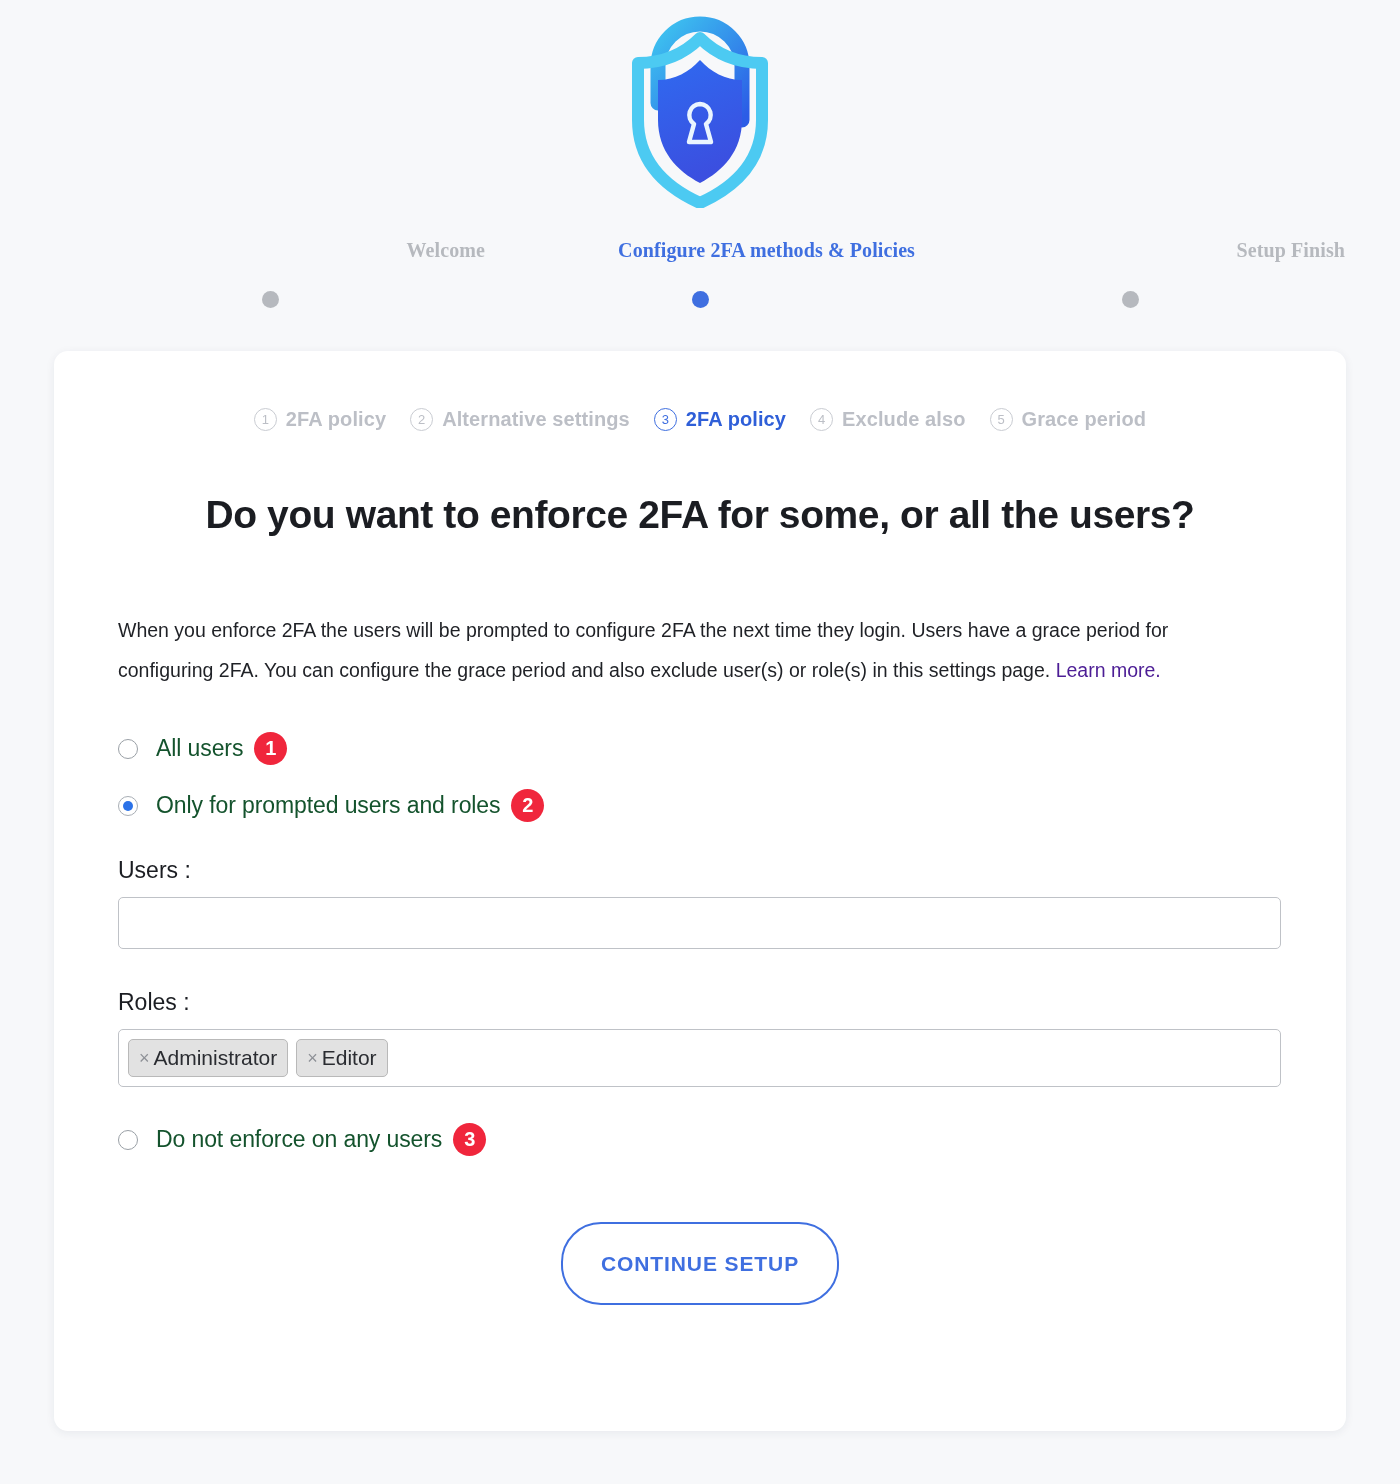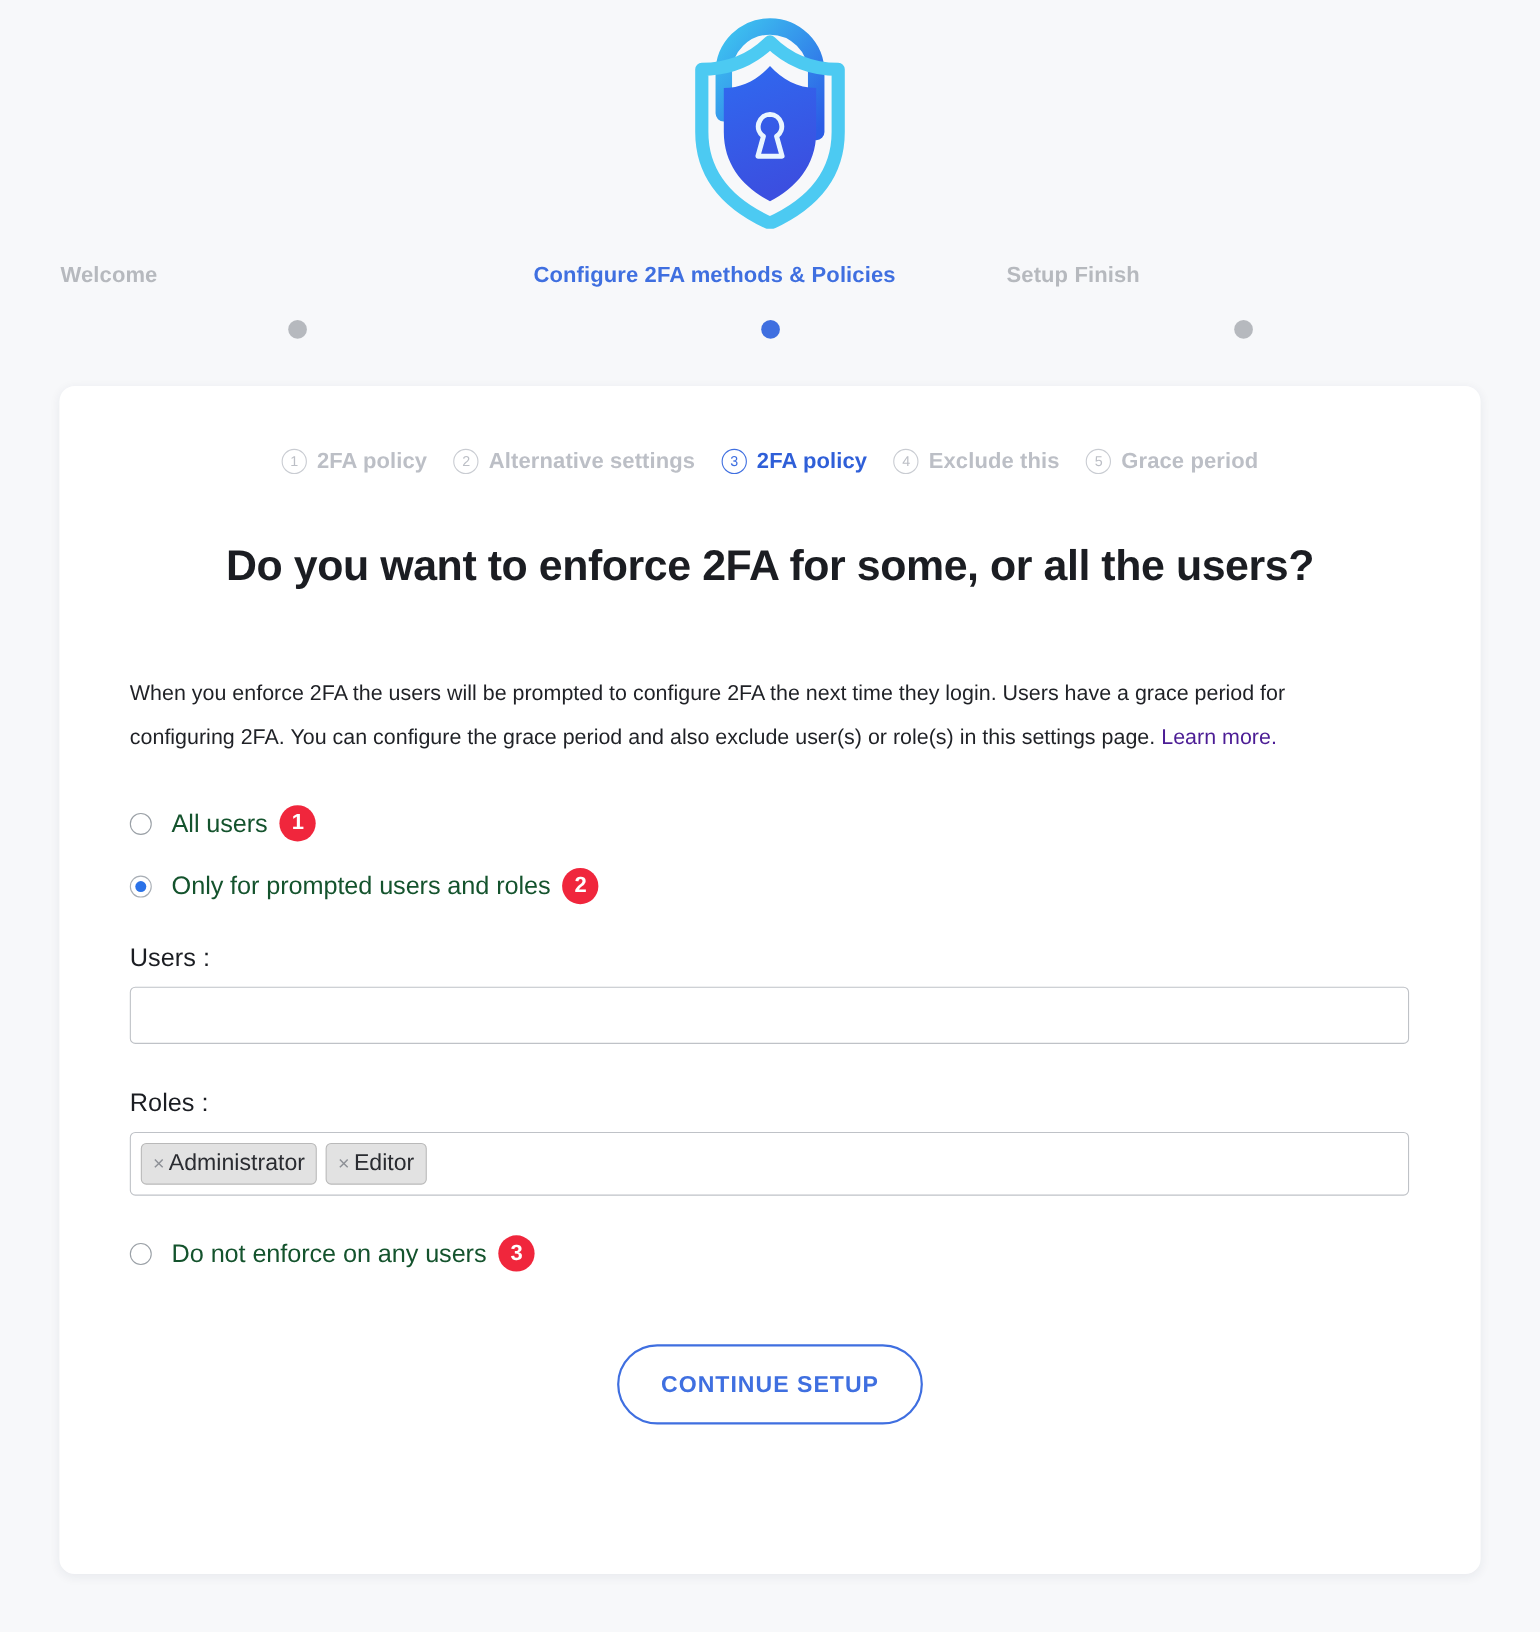--- a/index.html
+++ b/index.html
@@ -26,21 +26,22 @@
   .logo-wrap svg { display: block; }
 
   
   .wizard {
     display: flex;
     width: 1290px;
     margin: 30px auto 0 auto;
   }
   .wizard-step {
     flex: 1;
-    text-align: left;
+    text-align: right;
+    font-family: Liberation Serif, serif;
   }
   .wizard-step .wlabel {
     font-size: 20px;
     font-weight: bold;
     color: #b6b9be;
     letter-spacing: 0.1px;
     line-height: 24px;
   }
   .wizard-step.active .wlabel { color: #3f6fe0; }
   .wizard-step .wdot {
@@ -226,21 +227,21 @@
   }
   .continue-btn {
     background: #ffffff;
     border: 2.5px solid #3f6fe0;
     color: #3f6fe0;
     border-radius: 40px;
     font-size: 21px;
     font-weight: bold;
     letter-spacing: 0.9px;
     padding: 0 38px;
-    height: 73px;
+    height: 83px;
     display: flex;
     align-items: center;
     justify-content: center;
     cursor: pointer;
     font-family: "Liberation Sans", sans-serif;
   }
 </style>
 </head>
 <body>
 
@@ -292,21 +293,21 @@
     <div class="subtab">
       <span class="num">2</span>
       <span class="slabel">Alternative settings</span>
     </div>
     <div class="subtab active">
       <span class="num">3</span>
       <span class="slabel">2FA policy</span>
     </div>
     <div class="subtab">
       <span class="num">4</span>
-      <span class="slabel">Exclude this</span>
+      <span class="slabel">Exclude also</span>
     </div>
     <div class="subtab">
       <span class="num">5</span>
       <span class="slabel">Grace period</span>
     </div>
   </div>
 
   <div class="card-heading">Do you want to enforce 2FA for some, or all the users?</div>
 
   <div class="content">

